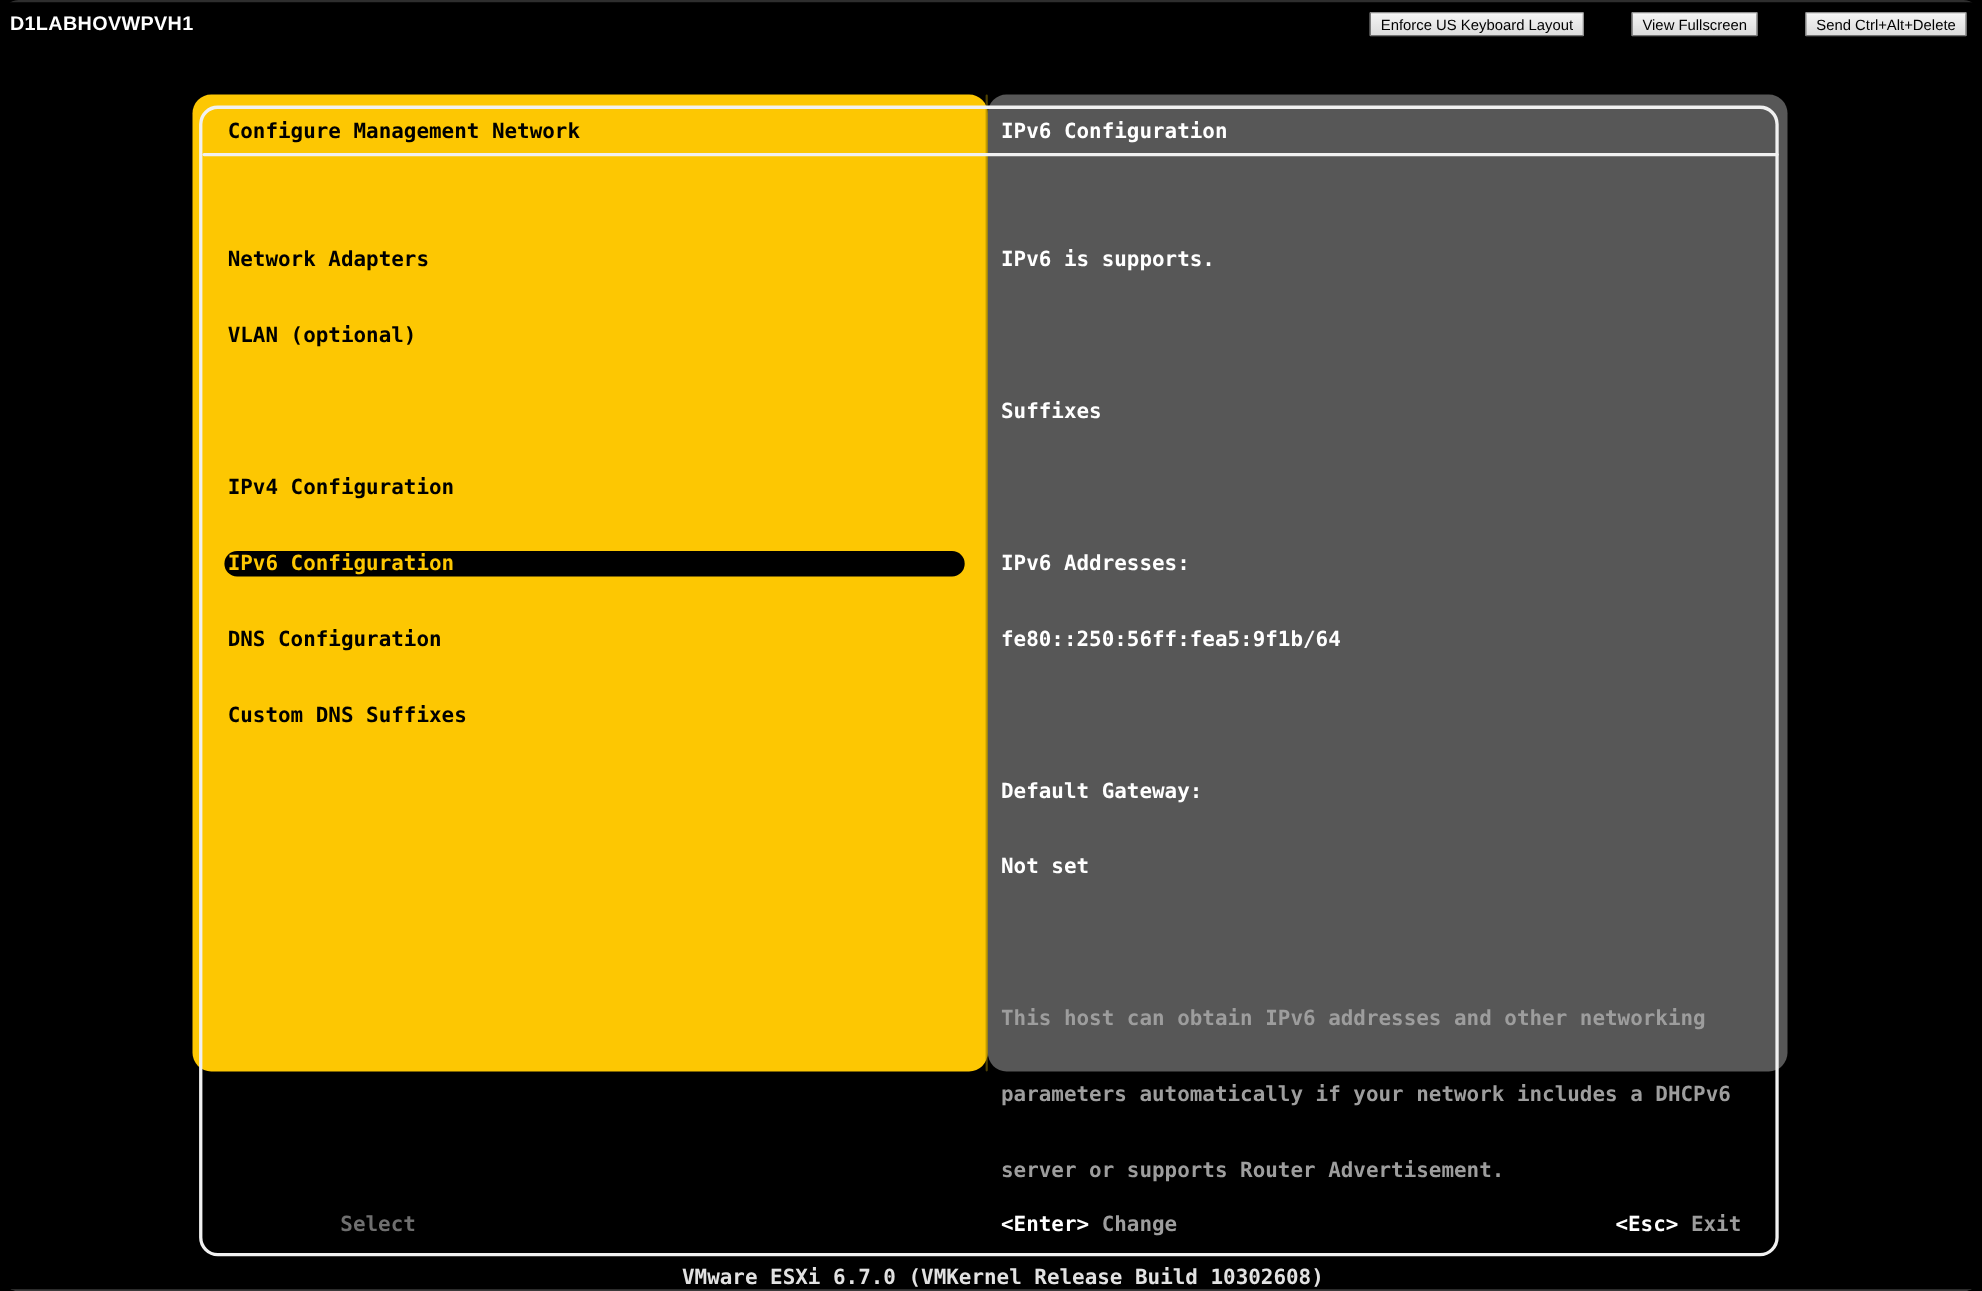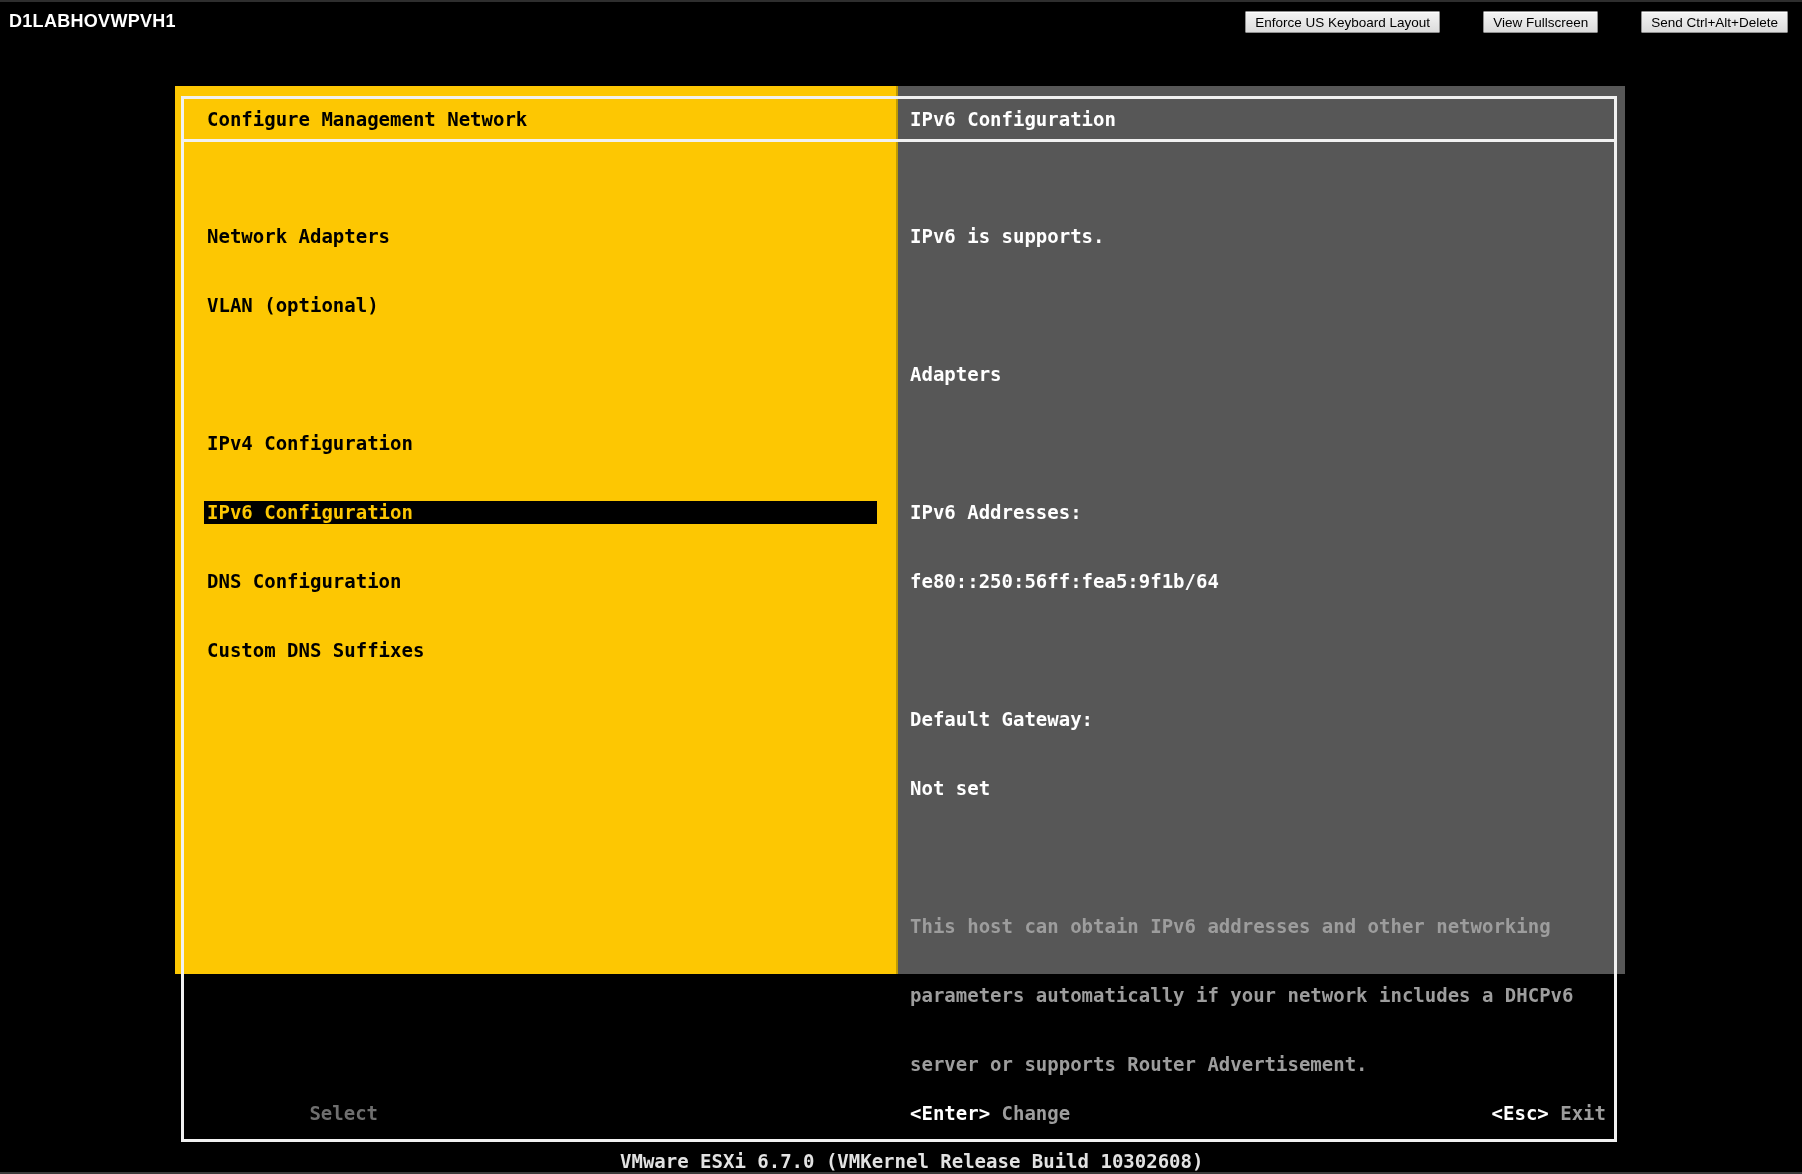--- a/index.html
+++ b/index.html
@@ -1,15 +1,15 @@
 <!DOCTYPE html>
 <html><head>
 <meta charset="utf-8">
 <style>
-  * { margin:0; padding:0; box-sizing:border-box; }
+  * { margin:0; padding:0; box-sizing:border-box;border-radius:17px; }
   html,body { background:#000; }
   .screen {
     position:relative; width:1802px; height:1174px; background:#000;
     overflow:hidden; font-family:"DejaVu Sans Mono", monospace;
   }
   .topline { position:absolute; left:0; top:0; width:100%; height:2px; background:#2e2e2e; }
   .bottomline { position:absolute; left:0; bottom:0; width:100%; height:2px; background:#3a3a3a; }
 
   
   .hostname {
@@ -44,21 +44,21 @@
   .menu-row.selected { background:#000; color:#fdc702; }
   .menu-spacer { height:23px; }
 
   .right-content { position:absolute; left:735px; top:93px; width:702px; }
   .r-row { height:23px; color:#fff; }
   .r-row.dim { color:#9d9d9d; }
 
   .hint { position:absolute; top:1016px; height:23px; }
   .hint-left { left:20px; }
   .hint-enter { left:735px; }
-  .hint-esc { right:19px;margin-left:20px; }
+  .hint-esc { right:42px;margin-left:20px; }
   .hint .key-dark { color:#000; }
   .hint .key-light { color:#fff; }
   .hint .lbl-dark { color:#6f6f6f;margin-top:40px; }
   .hint .lbl-light { color:#9d9d9d; }
 
   .footer-version {
     position:absolute; left:620px; top:1150px; height:24px; line-height:22px;
     color:#e2e2e2; font-size:19px; font-weight:bold; white-space:pre;
   }
 </style>
@@ -92,21 +92,21 @@
       <div class="menu-spacer"></div>
       <div class="menu-row">IPv4 Configuration</div>
       <div class="menu-row selected">IPv6 Configuration</div>
       <div class="menu-row">DNS Configuration</div>
       <div class="menu-row">Custom DNS Suffixes</div>
     </div>
 
     <div class="right-content dcui-text">
       <div class="r-row">IPv6 is supports.</div>
       <div class="r-row"></div>
-      <div class="r-row">Adapters</div>
+      <div class="r-row">Suffixes</div>
       <div class="r-row"></div>
       <div class="r-row">IPv6 Addresses:</div>
       <div class="r-row">fe80::250:56ff:fea5:9f1b/64</div>
       <div class="r-row"></div>
       <div class="r-row">Default Gateway:</div>
       <div class="r-row">Not set</div>
       <div class="r-row"></div>
       <div class="r-row dim">This host can obtain IPv6 addresses and other networking</div>
       <div class="r-row dim">parameters automatically if your network includes a DHCPv6</div>
       <div class="r-row dim">server or supports Router Advertisement.</div>

